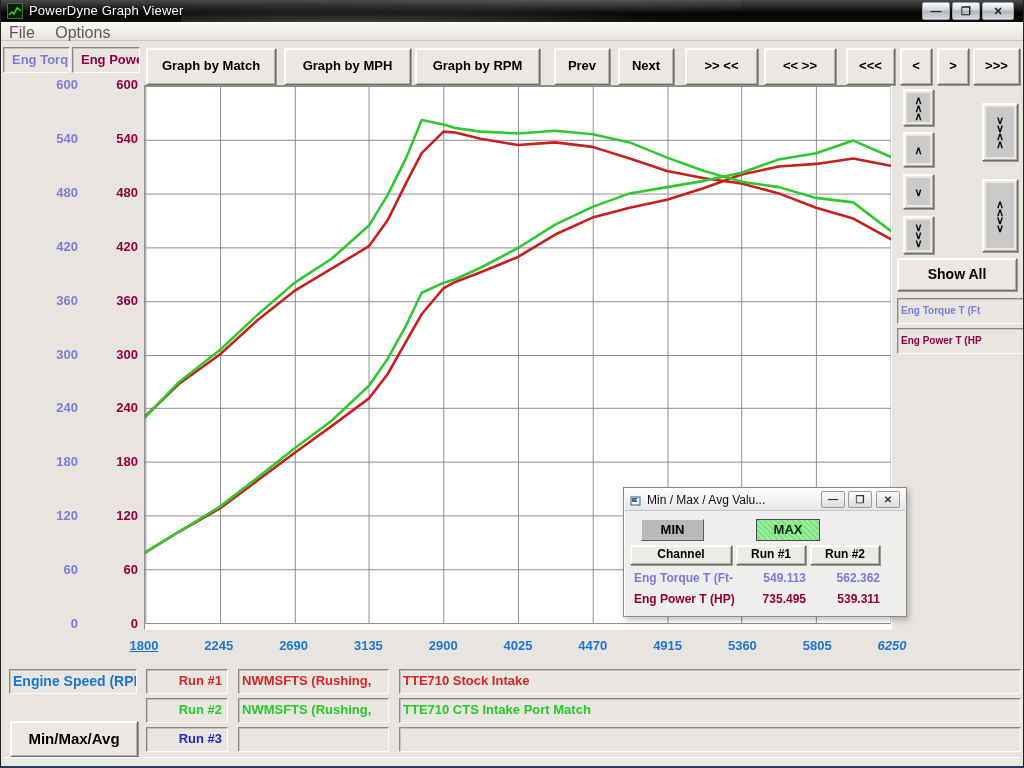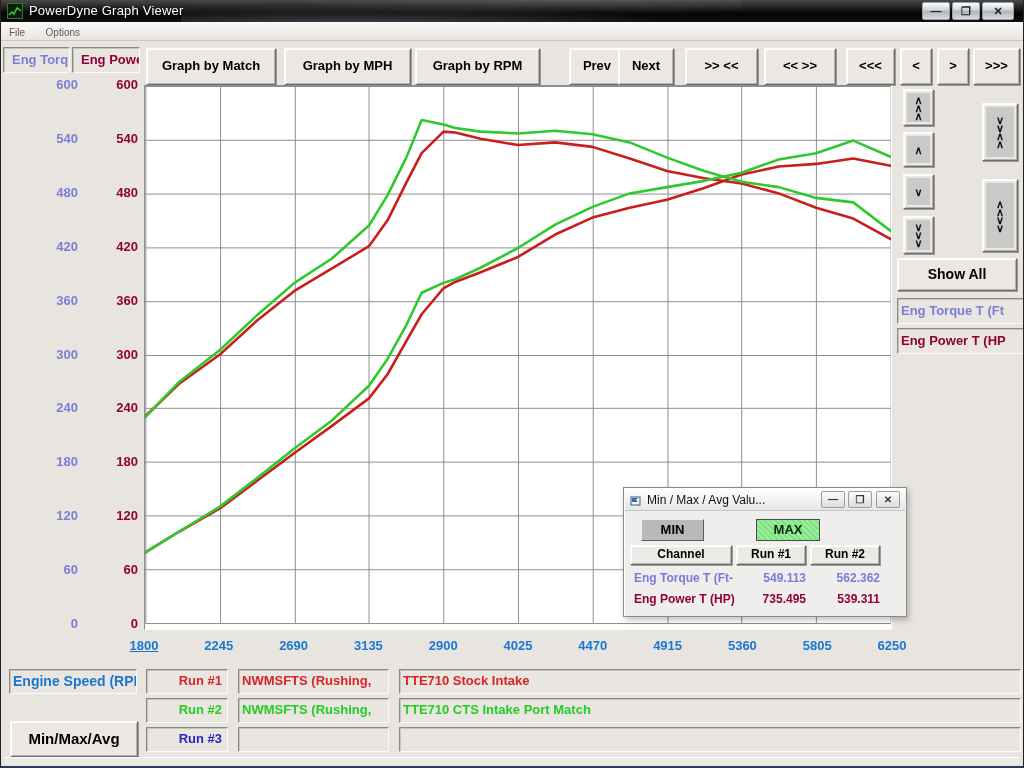--- a/index.html
+++ b/index.html
@@ -18,32 +18,32 @@
   #win-title{position:absolute;left:28px;top:3px;color:#fff;font-size:13px;letter-spacing:.2px;text-shadow:0 1px 2px #000;}
   .capbtn{position:absolute;top:2px;height:18px;border:1px solid #9aa0a8;border-radius:2px;
     background:linear-gradient(180deg,#fdfdfd,#cfd3d8 45%,#aeb3ba 50%,#d8dce0);
     color:#222;font-size:11px;font-weight:bold;text-align:center;line-height:16px;}
   #btn-min{left:921px;width:28px;}
   #btn-max{left:951px;width:28px;}
   #btn-close{left:981px;width:32px;}
   
   #menubar{position:absolute;left:0;top:22px;width:100%;height:19px;
     background:linear-gradient(180deg,#fbfaf8,#e7e4df);border-bottom:1px solid #c9c6c0;}
-  .menu-item{display:inline-block;padding:2px 8px;font-size:10px;color:#5a5a5a;}
+  .menu-item{display:inline-block;padding:2px 8px;font-size:16px;color:#5a5a5a;}
   
   .btn3d{background:#ebe8e3;border:1px solid;border-color:#fafaf8 #6f6f6f #6f6f6f #fafaf8;
     box-shadow:inset 1px 1px 0 #fff, inset -1px -1px 0 #b6b3ad, 1px 1px 0 #9d9a94;
     color:#000;text-align:center;cursor:default;}
   .sunken{background:#e9e6e1;border:1px solid;border-color:#8d8a84 #fbfaf8 #fbfaf8 #8d8a84;
     box-shadow:inset 1px 1px 0 #c6c3bd;}
   .abs{position:absolute;}
   
   .toolbtn{top:48px;height:37px;font-size:13px;font-weight:bold;line-height:34px;}
   #tb-time{left:145px;width:130px;} #tb-mph{left:283px;width:127px;} #tb-rpm{left:414px;width:125px;}
-  #tb-prev{left:568px;width:56px;} #tb-next{left:617px;width:56px;}
+  #tb-prev{left:553px;width:56px;} #tb-next{left:617px;width:56px;}
   #tb-cx{left:684px;width:73px;} #tb-ex{left:763px;width:72px;}
   #tb-fl{left:845px;width:49px;} #tb-l{left:899px;width:32px;} #tb-r{left:936px;width:32px;} #tb-fr{left:972px;width:47px;}
   
   .axhead{top:47px;height:26px;font-size:13px;font-weight:bold;line-height:23px;white-space:nowrap;overflow:hidden;text-align:left;padding-left:8px;}
   #ax-torq{left:2px;width:67px;color:#7d7dd8;}
   #ax-pow{left:71px;width:68px;color:#920039;}
   
   #chart{left:143px;top:85px;width:748px;height:545px;background:#fff;
     border:1px solid;border-color:#8c8c8c #fdfdfd #fdfdfd #8c8c8c;}
   #chart svg{display:block;}
@@ -57,21 +57,21 @@
   .chevbtn{padding:3px;}
   .chevbtn .pad{width:100%;height:100%;background:#c9c9c9;display:flex;flex-direction:column;
     align-items:center;justify-content:center;font-size:11px;font-weight:bold;color:#111;line-height:8px;}
   #sb-upfast{left:902px;top:89px;width:31px;height:37px;}
   #sb-up{left:902px;top:132px;width:31px;height:35px;}
   #sb-down{left:902px;top:174px;width:31px;height:35px;}
   #sb-downfast{left:902px;top:216px;width:31px;height:38px;}
   #sb-compress{left:981px;top:103px;width:36px;height:58px;}
   #sb-expand{left:981px;top:179px;width:36px;height:73px;}
   #show-all{left:896px;top:258px;width:120px;height:33px;font-size:14px;font-weight:bold;line-height:30px;}
-  .legendbox{height:26px;font-size:13px;font-weight:bold;line-height:23px;white-space:nowrap;overflow:hidden;padding-left:3px;}
+  .legendbox{height:26px;font-size:10px;font-weight:bold;line-height:23px;white-space:nowrap;overflow:hidden;padding-left:3px;}
   #leg-torque{left:896px;top:298px;width:128px;color:#7d7dd8;}
   #leg-power{left:896px;top:328px;width:128px;color:#920039;}
   
   #mmwin{left:622px;top:487px;width:284px;height:130px;background:#efeeec;
     border:1px solid #8a8a8a;box-shadow:1px 1px 0 #fff inset,2px 3px 6px rgba(0,0,0,.25);}
   #mm-titlebar{position:absolute;left:1px;top:1px;right:1px;height:22px;
     background:linear-gradient(180deg,#fefefe,#e6e6e6);border-bottom:1px solid #c4c4c4;}
   #mm-title{position:absolute;left:22px;top:4px;font-size:12px;color:#111;white-space:nowrap;}
   #mm-icon{position:absolute;left:5px;top:4px;}
   .mmcap{position:absolute;top:2px;width:24px;height:17px;border:1px solid #9b9b9b;border-radius:2px;
@@ -202,21 +202,21 @@
       <div class="xlab" style="left: 0px; text-decoration: underline;">1800</div>
       <div class="xlab" style="left: 74.8px;">2245</div>
       <div class="xlab" style="left: 149.6px;">2690</div>
       <div class="xlab" style="left: 224.4px;">3135</div>
       <div class="xlab" style="left: 299.2px;">2900</div>
       <div class="xlab" style="left: 374px;">4025</div>
       <div class="xlab" style="left: 448.8px;">4470</div>
       <div class="xlab" style="left: 523.6px;">4915</div>
       <div class="xlab" style="left: 598.4px;">5360</div>
       <div class="xlab" style="left: 673.2px;">5805</div>
-      <div class="xlab" style="left: 748px;">6250</div>
+      <div class="xlab" style="left: 748px; font-style: italic;">6250</div>
     </div>
 
   <div class="abs btn3d chevbtn" id="sb-upfast">
       <div class="pad">
         <span>∧</span>
         <span>∧</span>
         <span>∧</span>
       </div>
     </div>
   <div class="abs btn3d chevbtn" id="sb-up">

